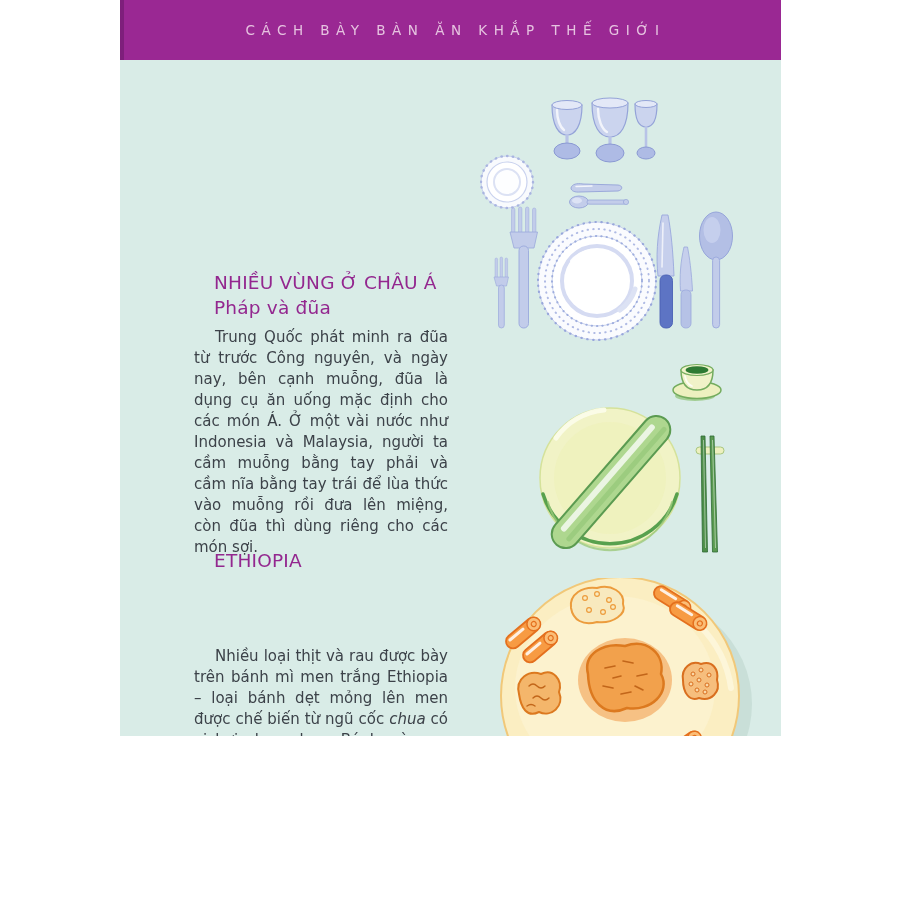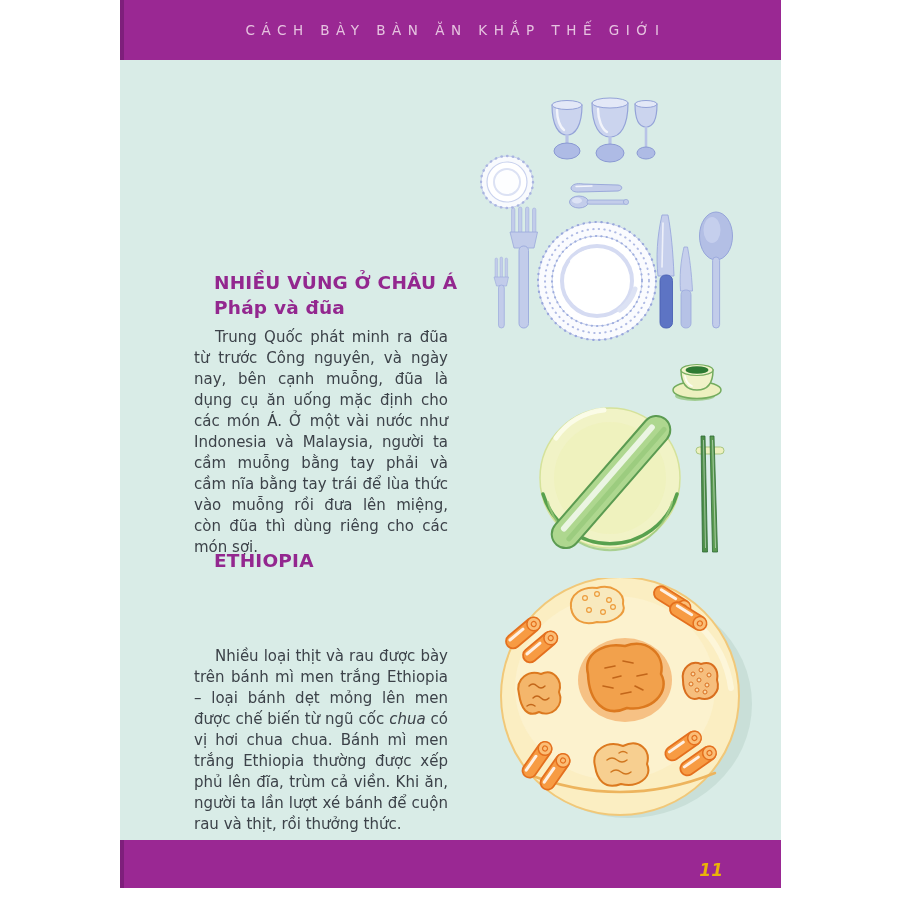--- a/index.html
+++ b/index.html
@@ -2,40 +2,40 @@
 <html><head>
 <meta charset="utf-8">
 <style>
   html,body{margin:0;padding:0}
   body{
     width:900px;height:900px;background:#ffffff;
     font-family:"DejaVu Sans","Liberation Sans",sans-serif;
     position:relative;overflow:hidden;
   }
   .page{
-    position:absolute;left:120px;top:0;width:661px;height:888px;
+    position:absolute;left:120px;top:0;width:661px;height:736px;
     background:#D9ECE7;overflow:hidden;
   }
   .band{
     position:absolute;left:0;width:661px;height:60px;background:#9A2893;
     border-left:4px solid #7E1F7B;box-sizing:border-box;
   }
   .band.header{top:0;display:flex;align-items:center;justify-content:center}
   .band.footer{top:840px;display:flex;align-items:center}
   .running-title{
     color:#E6C3E0;font-size:13.5px;letter-spacing:6.5px;font-weight:normal;
     white-space:nowrap;padding-left:6px;
   }
   .page-number{
     position:absolute;right:58px;color:#eab308;font-size:17px;font-weight:bold;font-style:italic;
   }
   .txt{position:absolute;color:#3C4249;font-size:15px;line-height:21px;text-align:justify}
   .indent{text-indent:21px}
   .col{left:74px;width:254px}
-  .hd{position:absolute;color:#93278F;font-weight:bold;font-size:18.5px;margin:0;letter-spacing:.2px}
+  .hd{position:absolute;color:#93278F;font-weight:normal;font-size:18.5px;margin:0;letter-spacing:.2px}
   .intro{top:90px}
   .h-asia{left:94px;top:272px}
   .sub-asia{left:94px;top:297px}
   .p-asia{top:312px}
   .h-eth{left:94px;top:550px}
   .sub-eth{left:94px;top:576px;width:215px;line-height:25px}
   .p-eth{top:631px}
   .illus{position:absolute}
   .illus-french{left:360px;top:85px}
   .illus-asian{left:410px;top:352px}

